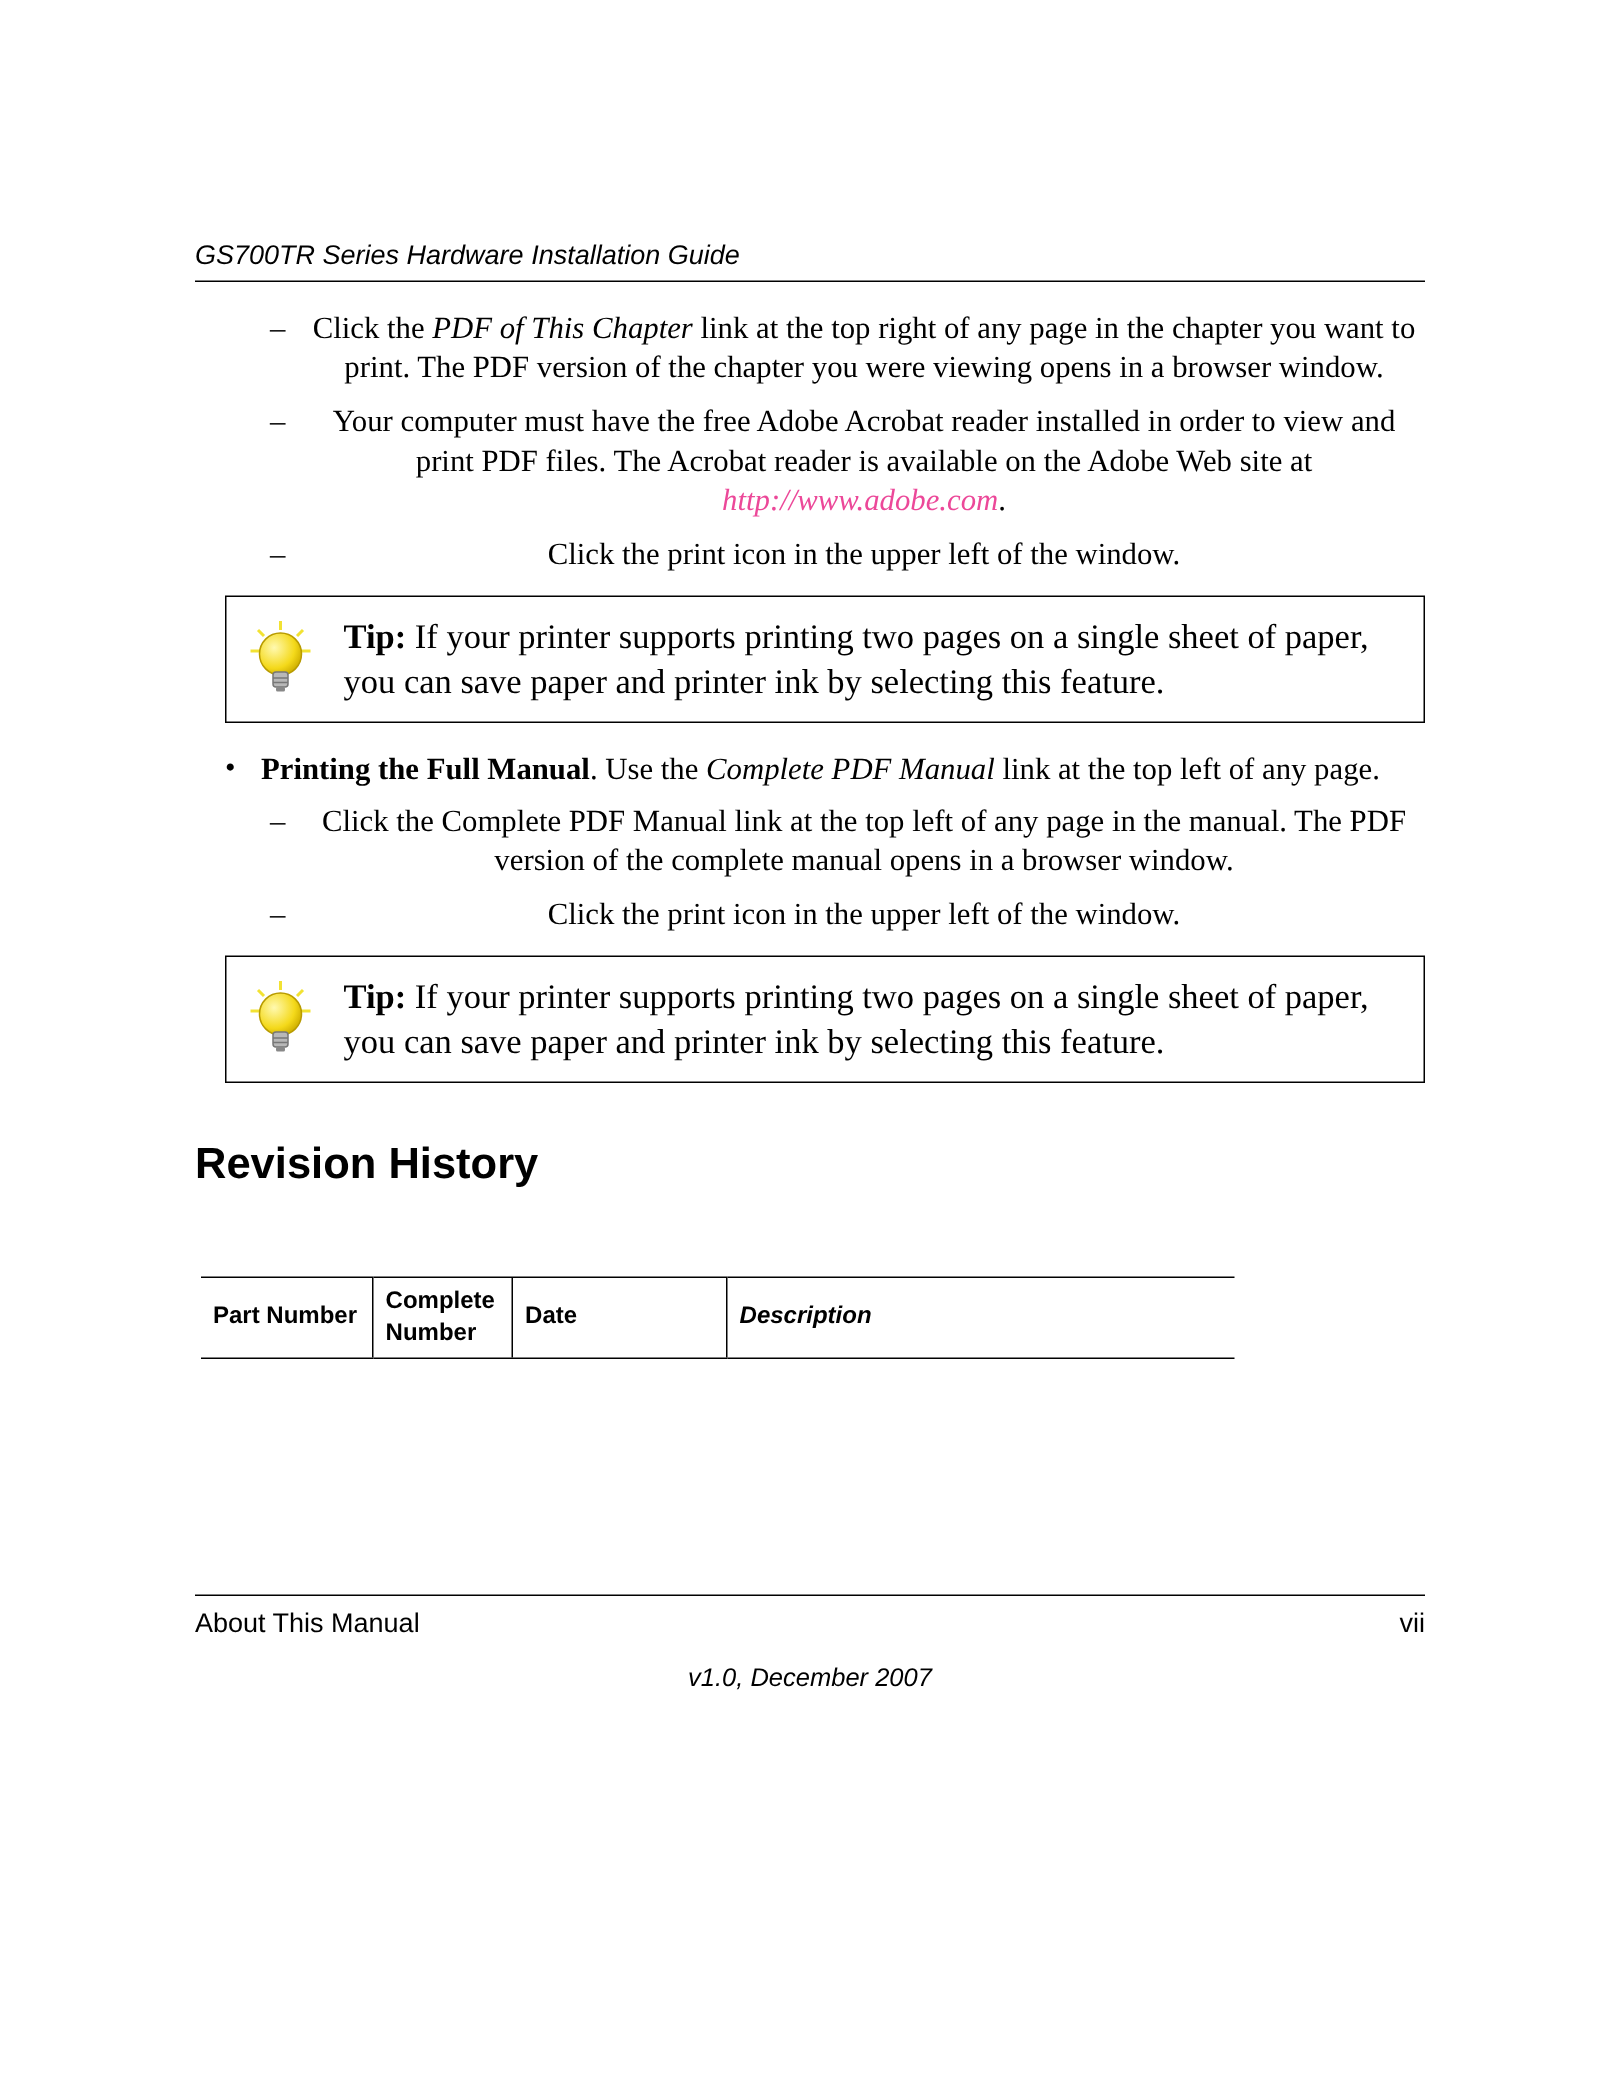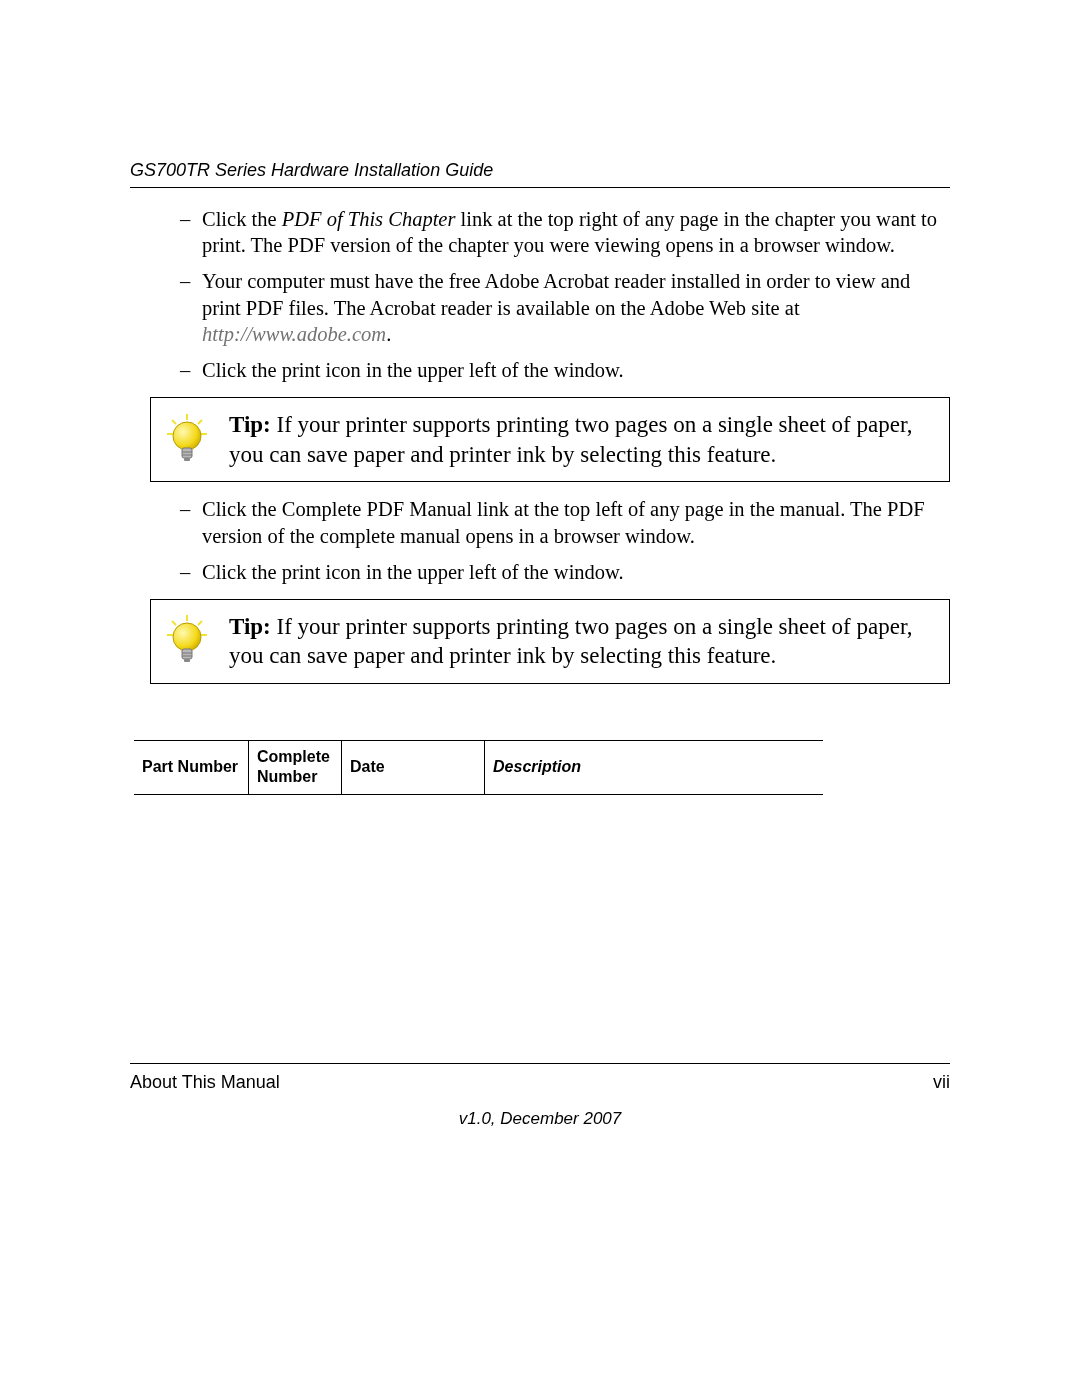--- a/index.html
+++ b/index.html
@@ -33,20 +33,21 @@
   }
   ul.nested {
     list-style: none;
     padding-left: 50px;
     margin: 0 0 10px 0;
   }
   ul.nested > li {
     position: relative;
     padding-left: 22px;
     margin-bottom: 10px;
+    text-align: center;
   }
   ul.nested > li::before {
     content: "–";
     position: absolute;
     left: 0;
     top: 0;
   }
   ul.top {
     list-style: none;
     padding-left: 20px;
@@ -58,21 +59,21 @@
     margin-bottom: 8px;
   }
   ul.top > li::before {
     content: "•";
     position: absolute;
     left: 0;
     top: 0;
     font-size: 20px;
   }
   .link {
-    color: #737373;
+    color: #ec4899;
     font-style: italic;
     text-decoration: none;
     cursor: pointer;
   }
   .tipbox {
     border: 1.2px solid #000;
     margin: 14px 0 14px 20px;
     display: flex;
     align-items: center;
     padding: 12px 18px 12px 12px;
@@ -184,20 +185,25 @@
           <line x1="18" y1="40" x2="28" y2="40" stroke="#777" stroke-width="1"></line>
           <line x1="18" y1="43" x2="28" y2="43" stroke="#777" stroke-width="1"></line>
           <rect x="20" y="46" width="6" height="3" rx="1" fill="#888"></rect>
         </svg>
       </div>
       <div class="tip-text">
         <span class="bold">Tip:</span><span> If your printer supports printing two pages on a single sheet of paper, you can save paper and printer ink by selecting this feature.</span>
       </div>
     </div>
 
+    <ul class="top">
+      <li>
+        <span class="bold">Printing the Full Manual</span><span>. Use the </span><span class="ital">Complete PDF Manual</span><span> link at the top left of any page.</span>
+      </li>
+    </ul>
 
     <ul class="nested">
       <li>
         <span>Click the Complete PDF Manual link at the top left of any page in the manual. The PDF version of the complete manual opens in a browser window.</span>
       </li>
       <li>
         <span>Click the print icon in the upper left of the window.</span>
       </li>
     </ul>
 
@@ -216,20 +222,21 @@
           <line x1="18" y1="40" x2="28" y2="40" stroke="#777" stroke-width="1"></line>
           <line x1="18" y1="43" x2="28" y2="43" stroke="#777" stroke-width="1"></line>
           <rect x="20" y="46" width="6" height="3" rx="1" fill="#888"></rect>
         </svg>
       </div>
       <div class="tip-text">
         <span class="bold">Tip:</span><span> If your printer supports printing two pages on a single sheet of paper, you can save paper and printer ink by selecting this feature.</span>
       </div>
     </div>
 
+    <h2 class="section">Revision History</h2>
 
     <table class="rev">
       <tbody>
           <tr>
         <th>Part Number</th>
         <th style="max-width:74px;">Complete Number</th>
         <th style="min-width:124px;">Date</th>
         <th style="min-width:320px;font-style:italic;">Description</th>
       </tr>
     </tbody>

